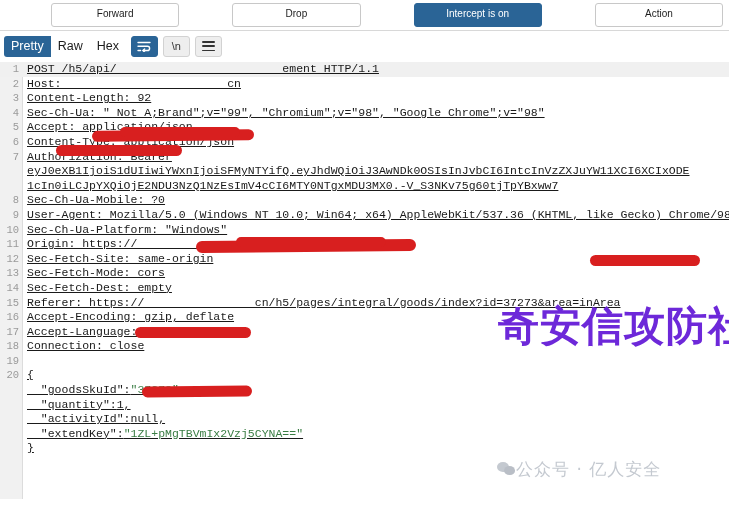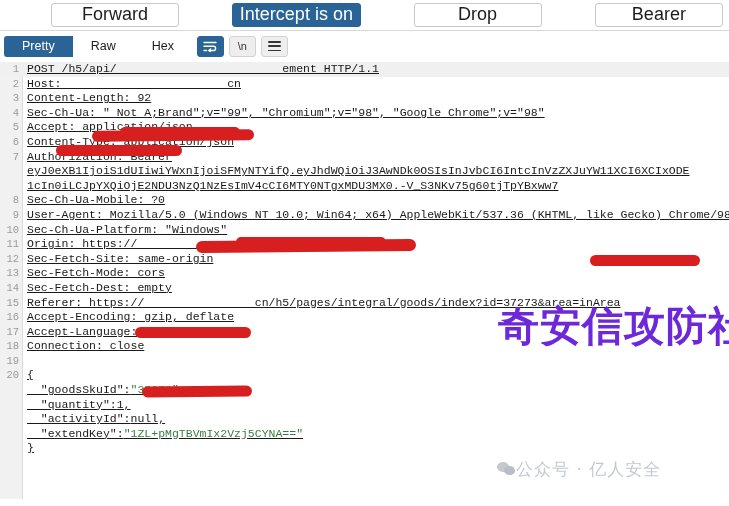--- a/index.html
+++ b/index.html
@@ -24,21 +24,21 @@
     background: #ffffff;
     border-bottom: 1px solid #d8d8d8;
     height: 21px;
     box-sizing: content-box;
   }
   .tbtn {
     flex: 1 1 0;
     height: 22px;
     line-height: 20px;
     text-align: center;
-    font-size: 18px;
+    font-size: 10px;
     color: #1c1c1c;
     background: #ffffff;
     border: 1px solid #c8c8c8;
     border-radius: 3px;
     cursor: pointer;
     white-space: nowrap;
     overflow: hidden;
     user-select: none;
     margin-left: 45px;
   }
@@ -58,21 +58,21 @@
     height: 22px;
   }
   .segmented {
     display: flex;
     align-items: stretch;
     height: 21px;
     border-radius: 3px;
     overflow: hidden;
   }
   .seg {
-    padding: 0 18px;
+    padding: 0 7px;
     height: 21px;
     line-height: 21px;
     font-size: 12.5px;
     color: #1c1c1c;
     background: #ffffff;
     cursor: pointer;
     user-select: none;
   }
   .seg.active {
     background: #2a6496;
@@ -243,23 +243,23 @@
     white-space: nowrap;
     user-select: none;
     margin-top: 32px;
   }
 </style>
 </head>
 <body>
 
 <div class="toolbar-top">
   <div class="tbtn">Forward</div>
+  <div class="tbtn">Drop</div>
   <div class="tbtn accent">Intercept is on</div>
-  <div class="tbtn">Drop</div>
-  <div class="tbtn">Bearer</div>
+  <div class="tbtn">Action</div>
 </div>
 
 <div class="toolbar-sub">
   <div class="segmented">
     <div class="seg active">Pretty</div>
     <div class="seg">Raw</div>
     <div class="seg">Hex</div>
   </div>
   <div class="iconbtn accent">
     <svg width="14" height="11" viewBox="0 0 14 11" aria-hidden="true">

